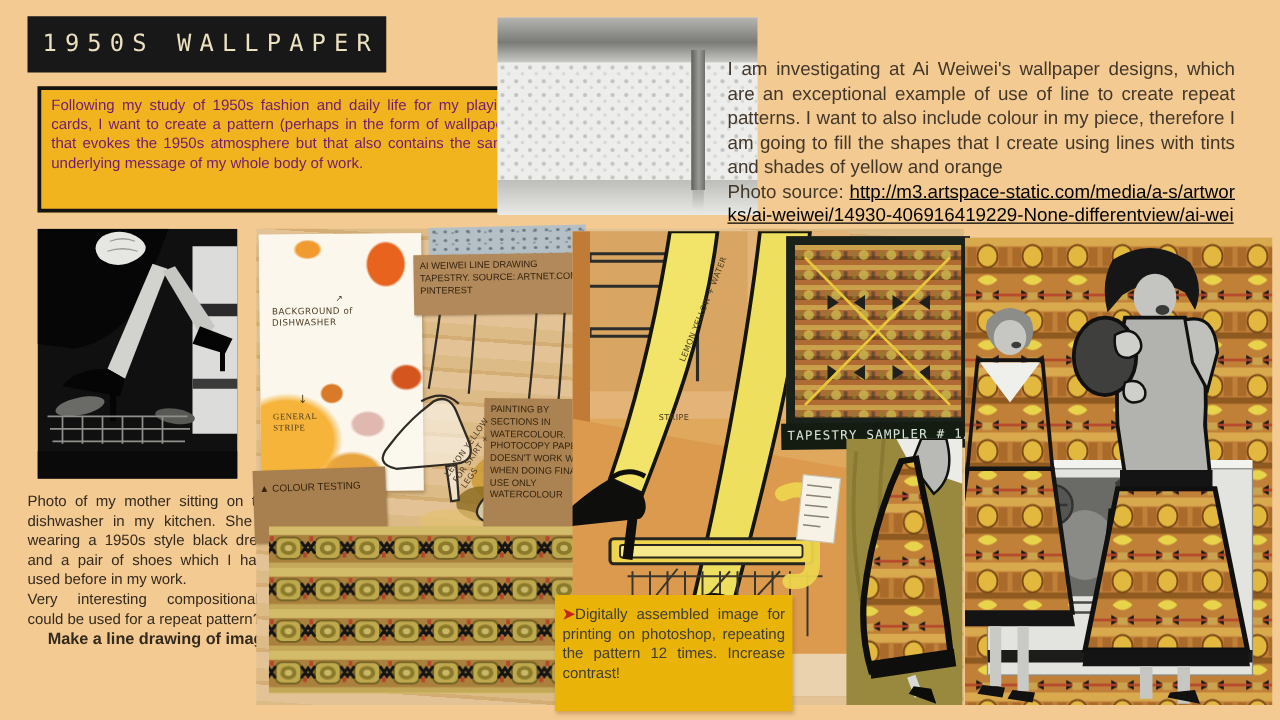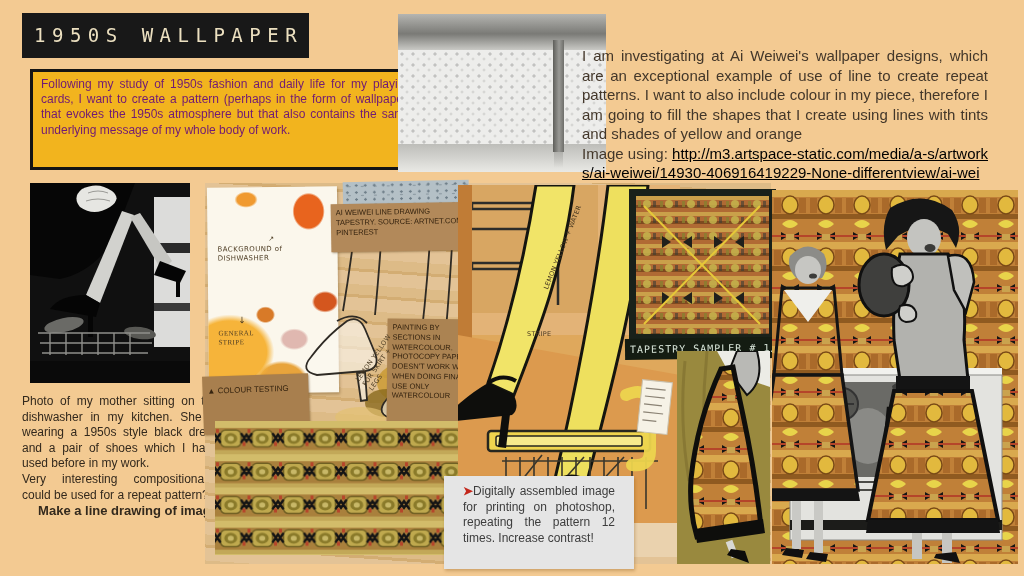--- a/index.html
+++ b/index.html
@@ -83,21 +83,21 @@
     color:#d9e6da;font-family:"DejaVu Sans Mono",monospace;font-size:10px;
     letter-spacing:1px;line-height:21px;padding-left:5px;box-sizing:border-box;
     transform:rotate(-.8deg);white-space:nowrap;}
   .side-woman{left:472px;top:168px;width:93px;height:213px;}
 
   
   .right-collage{position:absolute;left:772px;top:190px;width:246px;height:374px;}
 
   
   .assembly-note{position:absolute;left:444px;top:476px;width:190px;min-height:93px;
-    background:#e5e5e5;padding:8px 19px;box-sizing:border-box;z-index:6;
+    background:#eab308;padding:8px 6px;box-sizing:border-box;z-index:6;
     color:#3d3d3d;font-size:12px;line-height:1.3;text-align:justify;
     box-shadow:1px 2px 3px rgba(120,70,10,.3);}
   .assembly-note .marker{color:#c3261a;font-weight:bold;}
 </style>
 </head>
 <body>
 
 <svg width="0" height="0" style="position:absolute" aria-hidden="true">
   <defs>
     <pattern id="tap" width="36" height="52" patternUnits="userSpaceOnUse">
@@ -143,21 +143,21 @@
   <div class="render">
     <div class="ceiling"></div>
     <div class="wall"></div>
     <div class="floor"></div>
     <div class="column"></div>
     <div class="column-reflection"></div>
   </div>
 
   <div class="research">
     <span>I am investigating at Ai Weiwei's wallpaper designs, which are an exceptional example of use of line to create repeat patterns. I want to also include colour in my piece, therefore I am going to fill the shapes that I create using lines with tints and shades of yellow and orange</span><br>
-    <span>Image using: </span><a class="src-link">http://m3.artspace-static.com/media/a-s/artworks/ai-weiwei/14930-406916419229-None-differentview/ai-weiwei-finger-800x800.jpg</a>
+    <span>Photo source: </span><a class="src-link">http://m3.artspace-static.com/media/a-s/artworks/ai-weiwei/14930-406916419229-None-differentview/ai-weiwei-finger-800x800.jpg</a>
   </div>
 
   <div class="bw-photo">
     <svg viewBox="0 0 160 200" width="160" height="200">
       <rect width="160" height="200" fill="#101010"></rect>
       <rect x="124" y="14" width="36" height="150" fill="#dcdcda"></rect>
       <rect x="124" y="60" width="36" height="10" fill="#2a2a2a"></rect>
       <rect x="124" y="120" width="36" height="8" fill="#3a3a3a"></rect>
       <path d="M0 0 H105 L82 60 Q60 90 30 96 L0 92 Z" fill="#060606"></path>
       <path d="M52 6 q16 -8 30 2 q10 8 -2 16 q-16 10 -30 0 q-8 -10 2 -18z" fill="#e6e6e2"></path>

